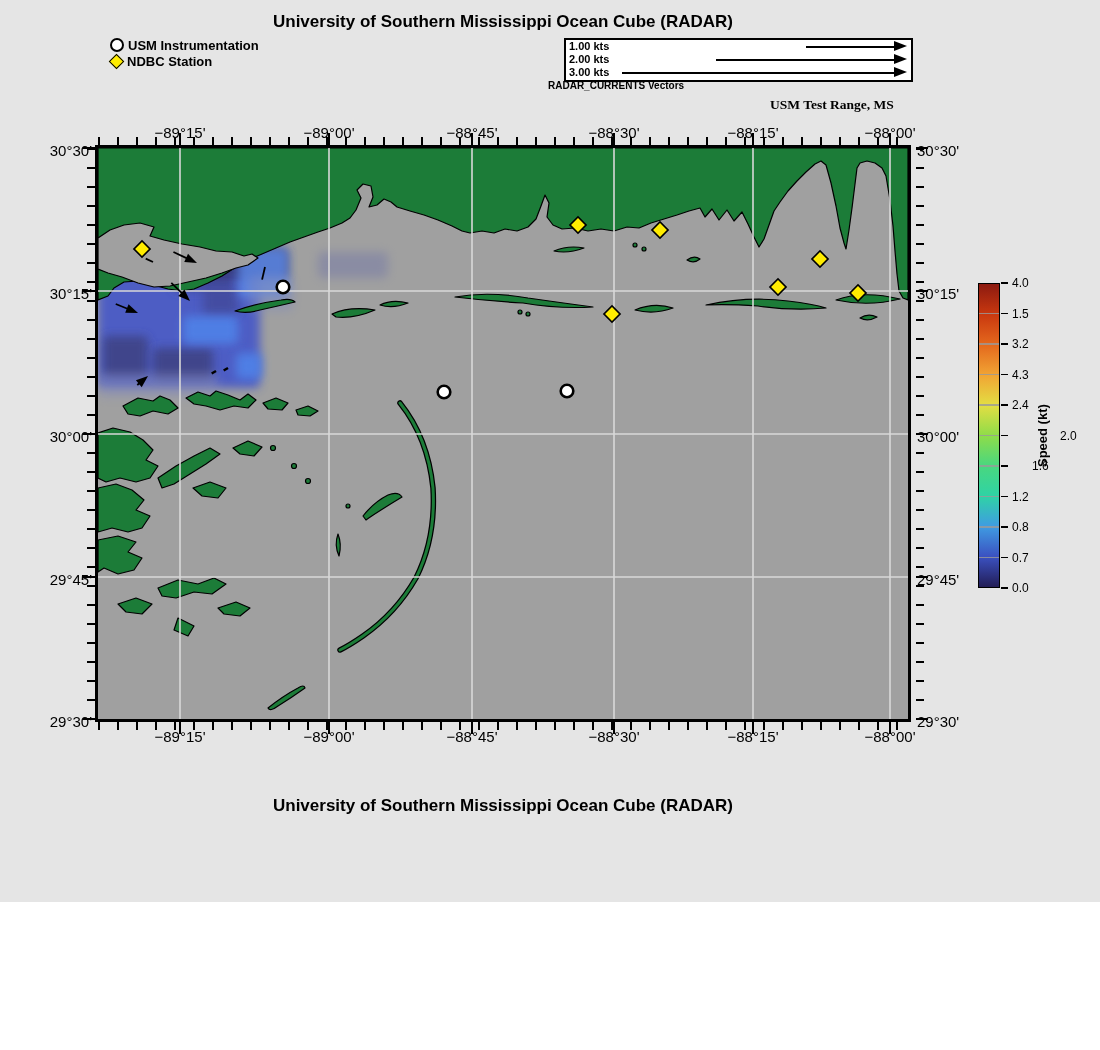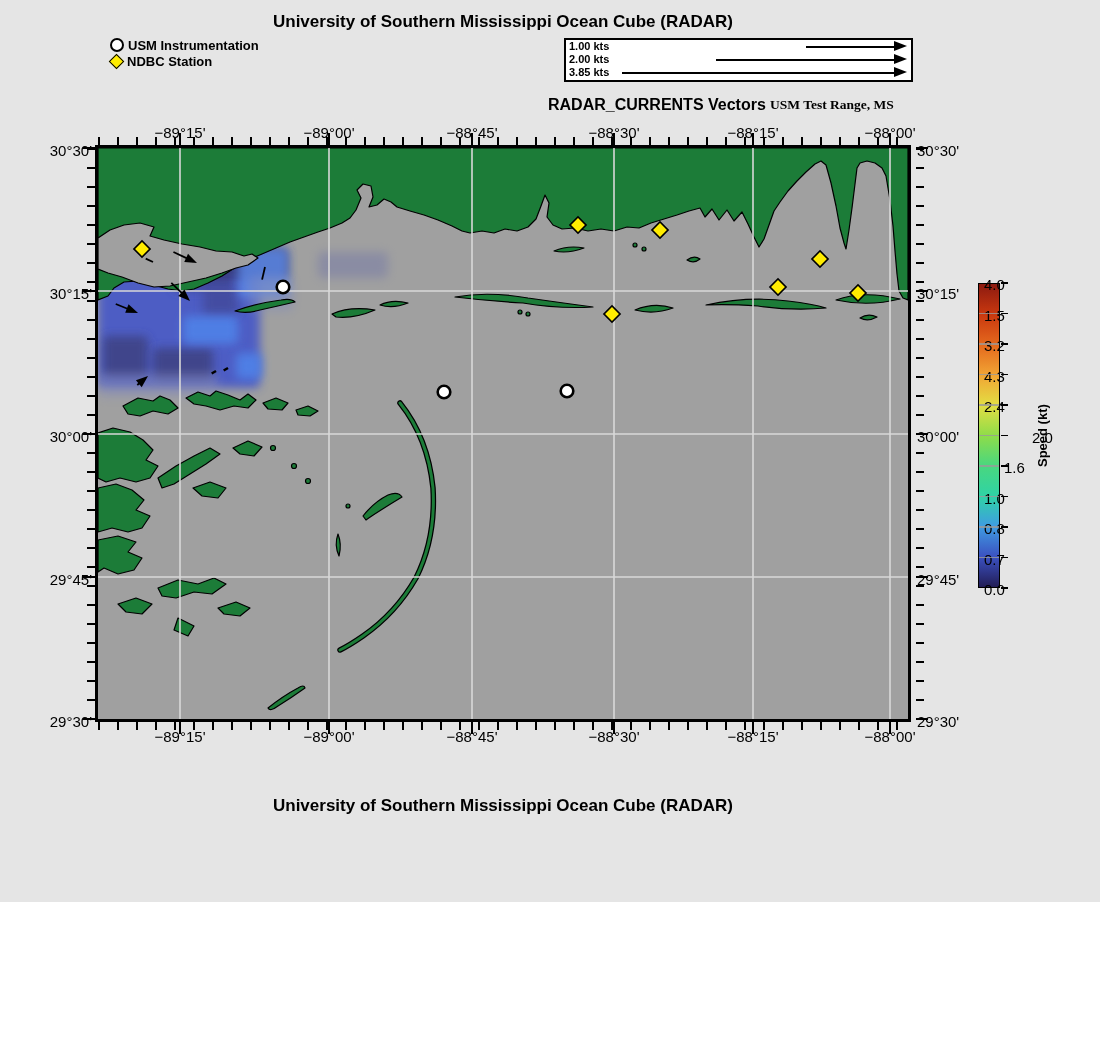--- a/index.html
+++ b/index.html
@@ -15,33 +15,33 @@
   .leg-row{display:flex;align-items:center;height:16px;font-size:13px;font-weight:bold;}
   .leg-circle{width:10px;height:10px;border:2px solid #000;border-radius:50%;background:#fff;margin-right:4px;flex:0 0 auto;}
   .leg-diamond{width:9px;height:9px;border:1.6px solid #000;background:#ffec00;transform:rotate(45deg);margin:0 5px 0 1px;flex:0 0 auto;}
   
   #vscale{left:564px;top:38px;width:345px;height:40px;border:2px solid #000;background:#fff;}
   .vrow{position:relative;height:13px;}
   .vrow .vlab{position:absolute;left:3px;top:0;font-size:11px;font-weight:bold;line-height:13px;}
   .vrow .vline{position:absolute;top:6px;height:1.5px;background:#000;}
   .vrow .vhead{position:absolute;top:1px;width:0;height:0;border-left:13px solid #000;
                border-top:5.5px solid transparent;border-bottom:5.5px solid transparent;}
-  #vcaption{left:548px;top:96px;font-size:16px;font-weight:bold;}
+  #vcaption{left:548px;top:80px;font-size:10px;font-weight:bold;}
   
   #map-frame{left:95px;top:145px;width:816px;height:577px;border:3px solid #000;box-sizing:border-box;background:#a0a0a0;}
   #mapsvg{position:absolute;left:98px;top:148px;width:810px;height:571px;}
   .tickstrip-h{height:8px;width:810px;left:98px;background:repeating-linear-gradient(to right,#000 0 1.6px,transparent 1.6px 19px);}
   .tickstrip-v{width:8px;height:571px;top:148px;background:repeating-linear-gradient(to bottom,#000 0 1.6px,transparent 1.6px 19px);}
   .majtick{position:absolute;background:#000;}
   .axlab{position:absolute;font-size:15px;white-space:nowrap;}
   
   #cbar{left:978px;top:283px;width:22px;height:305px;border:1.6px solid #000;box-sizing:border-box;}
   .cb-tick{position:absolute;left:1001px;width:7px;height:1.6px;background:#000;}
   .cb-cross{position:absolute;left:979px;width:20px;height:1.4px;background:#9a9a9a;opacity:.8;}
-  .cb-lab{position:absolute;left:984px;font-size:15px;}
+  .cb-lab{position:absolute;left:1012px;font-size:12px;}
   #cb-title{left:1035px;top:283px;height:305px;writing-mode:vertical-rl;transform:rotate(180deg);
             display:flex;align-items:center;justify-content:center;font-size:13px;font-weight:bold;}
 </style>
 </head>
 <body>
 
 <div id="page">
 
   <div class="abs ctr" id="main-title" style="top:12px">University of Southern Mississippi Ocean Cube (RADAR)</div>
 
@@ -61,21 +61,21 @@
         <span class="vlab">1.00 kts</span>
         <span class="vline" style="left: 240px; right: 14px;"></span>
         <span class="vhead" style="right: 4px;"></span>
       </div>
       <div class="vrow">
         <span class="vlab">2.00 kts</span>
         <span class="vline" style="left: 150px; right: 14px;"></span>
         <span class="vhead" style="right: 4px;"></span>
       </div>
       <div class="vrow">
-        <span class="vlab">3.85 kts</span>
+        <span class="vlab">3.00 kts</span>
         <span class="vline" style="left: 56px; right: 14px;"></span>
         <span class="vhead" style="right: 4px;"></span>
       </div>
     </div>
   <div class="abs" id="vcaption">RADAR_CURRENTS Vectors</div>
 
   <div class="abs" id="range-label" style="left:770px;top:97px">USM Test Range, MS</div>
 
   <div class="abs tickstrip-h" style="top:137px"></div>
   <div class="abs tickstrip-h" style="top:722px"></div>
@@ -273,21 +273,21 @@
       <div class="cb-tick" style="top: 404.2px; position: absolute;"></div>
       <div class="cb-lab" style="top: 398px; position: absolute;">2.4</div>
       <div class="cb-cross" style="top: 404.3px; position: absolute;"></div>
       <div class="cb-tick" style="top: 434.7px; position: absolute;"></div>
       <div class="cb-lab" style="top: 428.5px; position: absolute; margin-left: 48px;">2.0</div>
       <div class="cb-cross" style="top: 434.8px; position: absolute;"></div>
       <div class="cb-tick" style="top: 465.2px; position: absolute;"></div>
       <div class="cb-lab" style="top: 459px; position: absolute; margin-left: 20px;">1.6</div>
       <div class="cb-cross" style="top: 465.3px; position: absolute;"></div>
       <div class="cb-tick" style="top: 495.7px; position: absolute;"></div>
-      <div class="cb-lab" style="top: 489.5px; position: absolute;">1.0</div>
+      <div class="cb-lab" style="top: 489.5px; position: absolute;">1.2</div>
       <div class="cb-cross" style="top: 495.8px; position: absolute;"></div>
       <div class="cb-tick" style="top: 526.2px; position: absolute;"></div>
       <div class="cb-lab" style="top: 520px; position: absolute;">0.8</div>
       <div class="cb-cross" style="top: 526.3px; position: absolute;"></div>
       <div class="cb-tick" style="top: 556.7px; position: absolute;"></div>
       <div class="cb-lab" style="top: 550.5px; position: absolute;">0.7</div>
       <div class="cb-cross" style="top: 556.8px; position: absolute;"></div>
       <div class="cb-tick" style="top: 587.2px; position: absolute;"></div>
       <div class="cb-lab" style="top: 581px; position: absolute;">0.0</div>
     </div>

